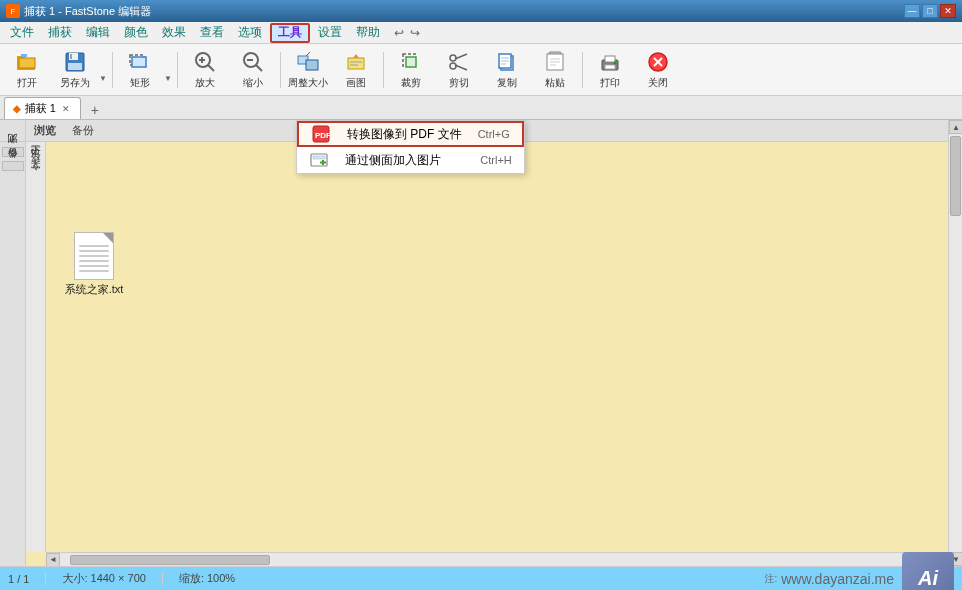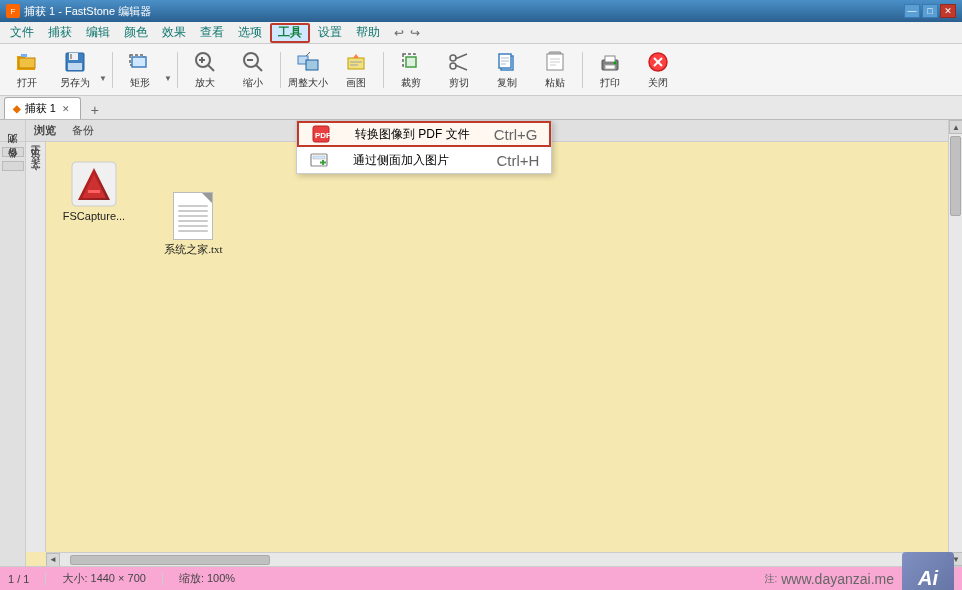--- a/index.html
+++ b/index.html
@@ -77,21 +77,21 @@
       color: #0f766e;
       cursor: pointer;
       height: 20px;
       display: flex;
       align-items: center;
       border-radius: 2px;
     }
     .menu-item.highlighted {
       background: #d0e8ff;
       border: 2px solid #c0392b;
-      color: #15803d;
+      color: #6d28d9;
       font-weight: bold;
     }
     .menu-undo {
       display: flex;
       align-items: center;
       gap: 2px;
       margin-left: 4px;
     }
     .undo-btn {
       font-size: 12px;
@@ -416,21 +416,21 @@
       width: 200px;
       height: 10px;
       background: #c0c0c0;
       border: 1px solid #aaa;
       border-radius: 2px;
     }
 
     
     .status-bar {
       height: 24px;
-      background: #f9a8d4;
+      background: #7dd3fc;
       border-top: 1px solid #ccc;
       display: flex;
       align-items: center;
       padding: 0 8px;
       font-size: 11px;
       color: #444;
       gap: 16px;
     }
     .status-separator {
       width: 1px;
@@ -448,37 +448,37 @@
       box-shadow: 2px 2px 6px rgba(0,0,0,0.2);
       z-index: 100;
       min-width: 220px;
     }
     .dropdown-item {
       display: flex;
       align-items: center;
       padding: 4px 12px;
       height: 26px;
       cursor: pointer;
-      gap: 24px;
+      gap: 16px;
       font-size: 12px;
     }
     .dropdown-item .item-icon {
       width: 20px;
       height: 20px;
       display: flex;
       align-items: center;
       justify-content: center;
       flex-shrink: 0;
     }
     .dropdown-item .item-text {
       flex: 1;
     }
     .dropdown-item .item-shortcut {
       color: #666;
-      font-size: 15px;
+      font-size: 11px;
     }
     .dropdown-item-highlighted {
       border: 2px solid #c0392b;
       background: #fff8f0;
     }
 
     
     .left-sidebar {
       width: 26px;
       background: #e0e0e0;
@@ -724,42 +724,25 @@
   <div class="content-area">
 
     <div class="content-top-bar">
       <span class="content-top-item active">浏览</span>
       <span class="content-top-item">备份</span>
     </div>
 
     <div class="desktop-area">
 
       
-      <div class="desktop-icon">
-        <div class="icon-img">
-          <svg width="48" height="48" viewBox="0 0 48 48">
-            <defs>
-              <linearGradient id="grad1" x1="0%" y1="0%" x2="100%" y2="100%">
-                <stop offset="0%" style="stop-color:#cc2020;stop-opacity:1"></stop>
-                <stop offset="100%" style="stop-color:#882020;stop-opacity:1"></stop>
-              </linearGradient>
-            </defs>
-            <rect x="2" y="2" width="44" height="44" rx="4" fill="#f0f0f0" stroke="#ccc" stroke-width="1"></rect>
-            <polygon points="24,8 40,40 8,40" fill="url(#grad1)"></polygon>
-            <polygon points="24,14 36,38 12,38" fill="#cc3030"></polygon>
-            <rect x="18" y="30" width="12" height="3" fill="#ff6060"></rect>
-          </svg>
-        </div>
-        <span class="icon-label">FSCapture...</span>
-      </div>
 
       
 
       
-      <div class="desktop-icon" style="margin-top: 40px; font-family: Liberation Serif, serif;">
+      <div class="desktop-icon" style="margin-top: 80px;">
         <div class="icon-img">
           <div class="txt-icon">
             <div class="txt-icon-corner"></div>
             <div class="txt-lines">
               <div class="txt-line"></div>
               <div class="txt-line"></div>
               <div class="txt-line"></div>
               <div class="txt-line"></div>
               <div class="txt-line"></div>
               <div class="txt-line"></div>

